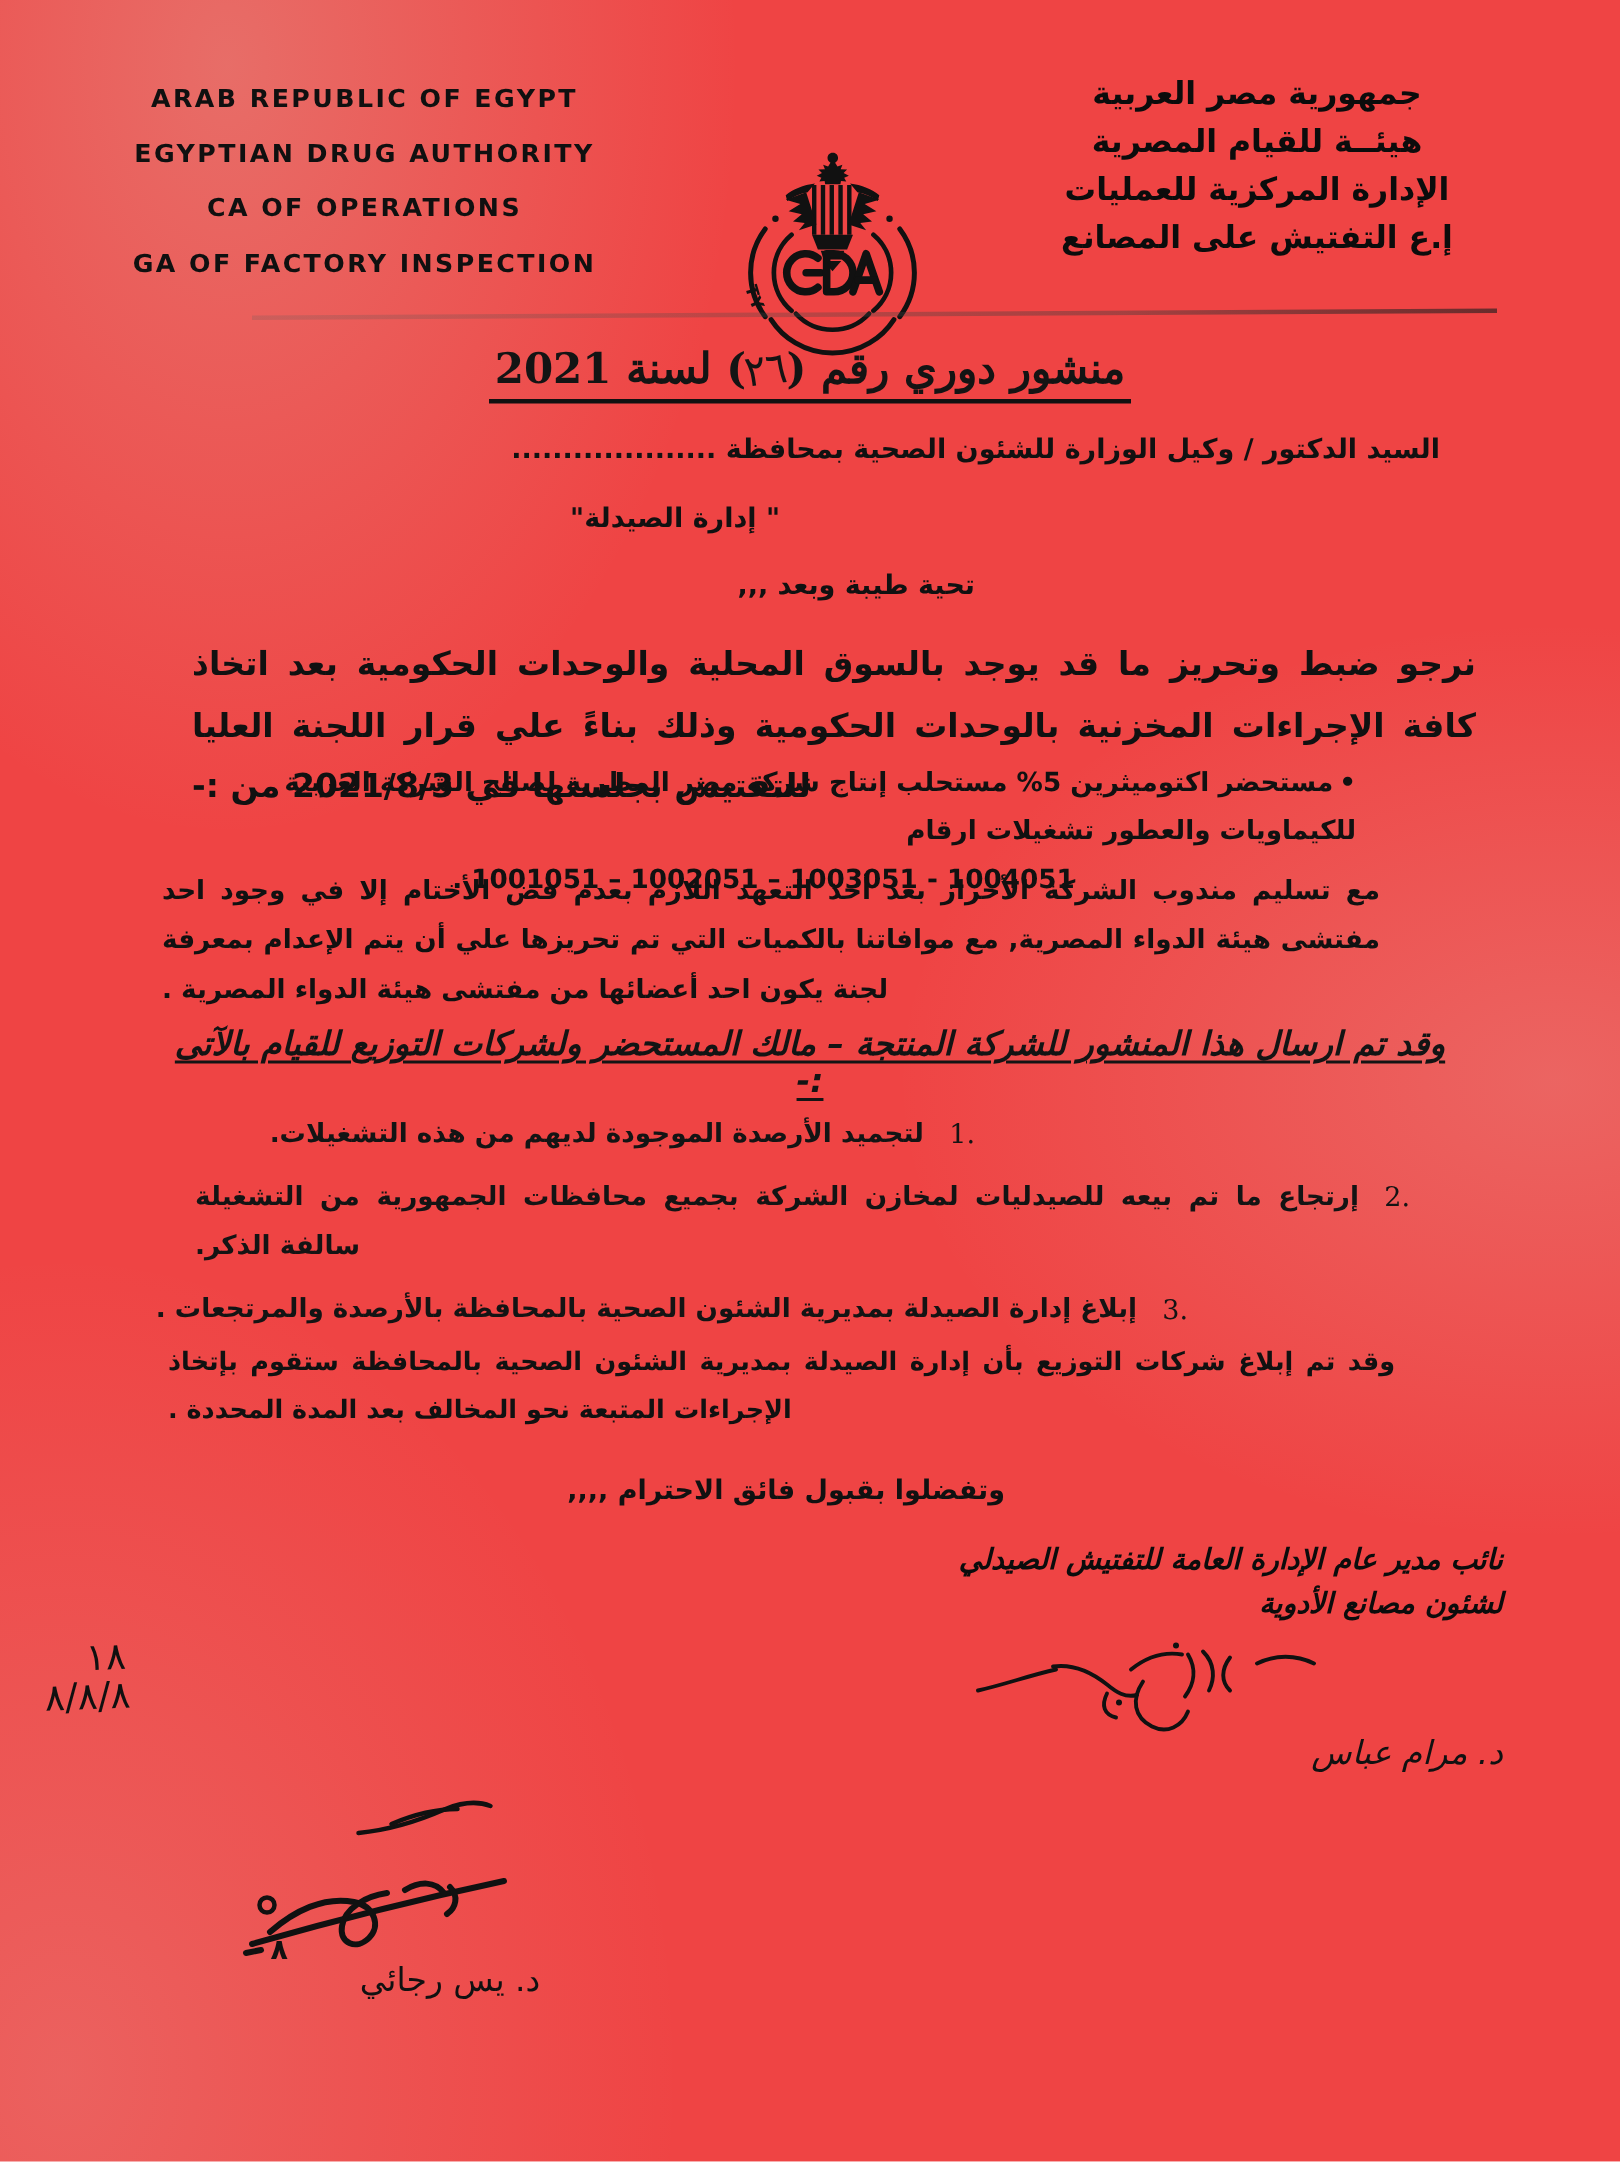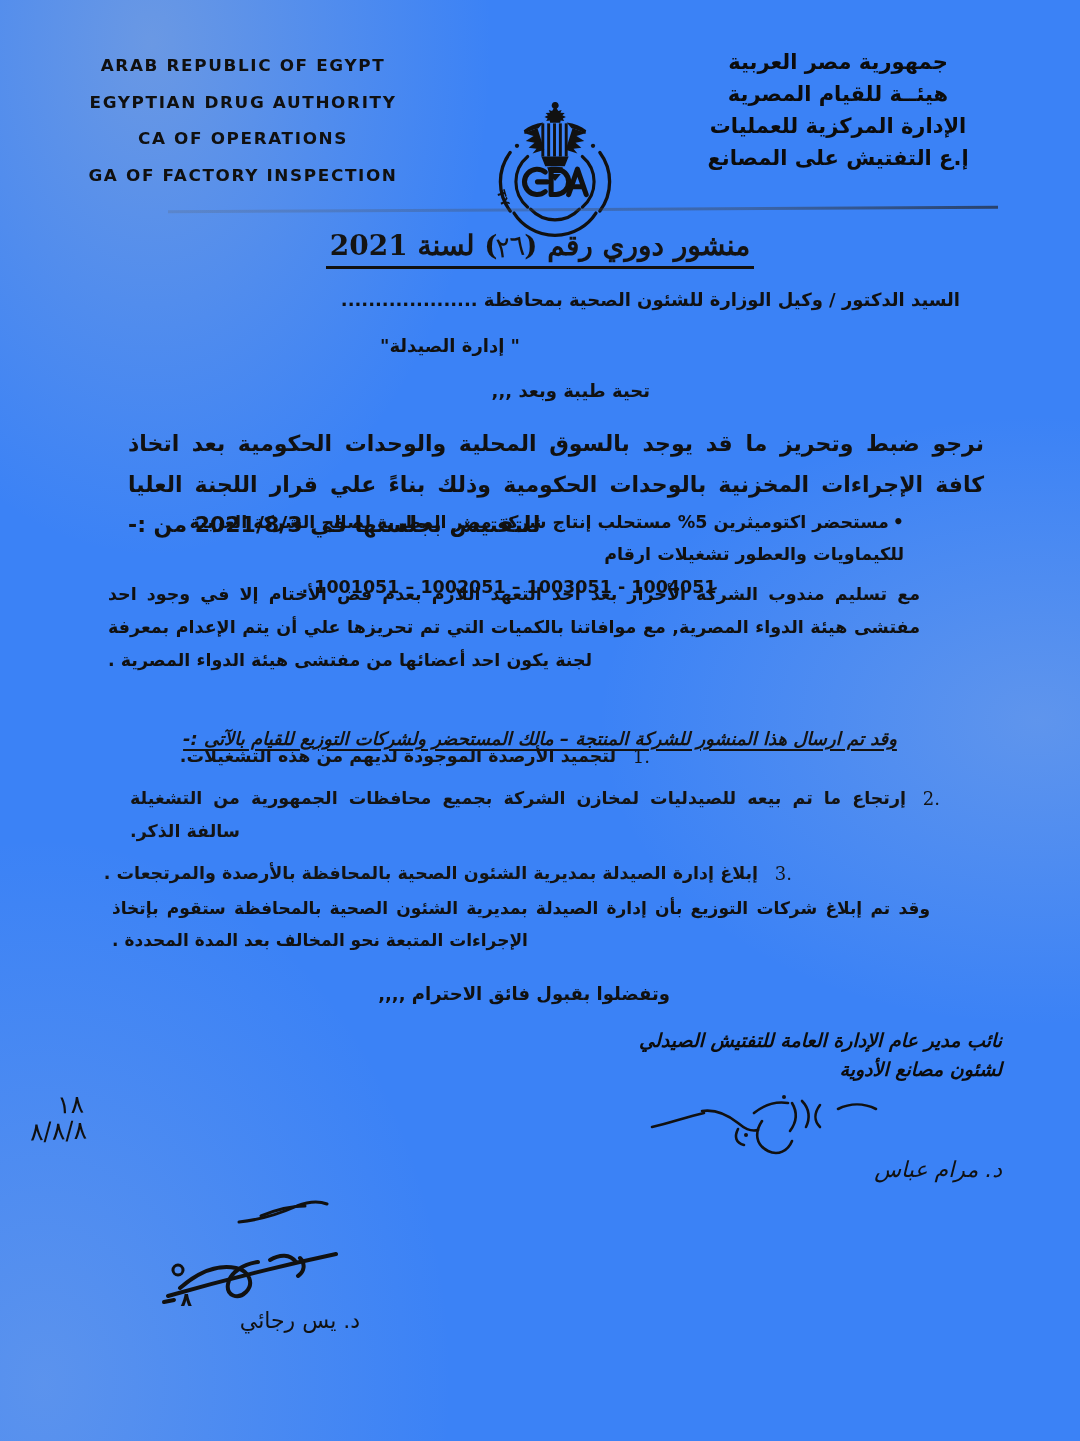--- a/index.html
+++ b/index.html
@@ -8,21 +8,21 @@
     padding: 0;
     background: #ffffff;
   }
   body {
     font-family: "Liberation Sans", "DejaVu Sans", sans-serif;
   }
   .page {
     position: relative;
     width: 1080px;
     height: 1441px;
-    background: #3b82f6;
+    background: #ef4444;
     overflow: hidden;
     color: #141414;
   }
   
   .page::before {
     content: "";
     position: absolute;
     inset: 0;
     background:
       radial-gradient(ellipse at 14% 3%, rgba(214,204,186,.30), rgba(255,255,255,0) 26%),
@@ -181,28 +181,28 @@
     top: 578px;
     right: 160px;
     width: 812px;
     text-align: justify;
     text-align-last: left;
     font-size: 17.5px;
     line-height: 1.88;
   }
   .sub-head {
     position: absolute;
-    top: 728px;
+    top: 684px;
     right: 110px;
     width: 860px;
     text-align: center;
     font-family: "DejaVu Sans", sans-serif;
     font-weight: 700;
     font-style: italic;
-    font-size: 18px;
+    font-size: 22px;
     text-decoration: underline;
     text-underline-offset: 4px;
     text-decoration-thickness: 2px;
   }
   .olist {
     position: absolute;
     top: 740px;
     right: 140px;
     width: 810px;
     margin: 0;

